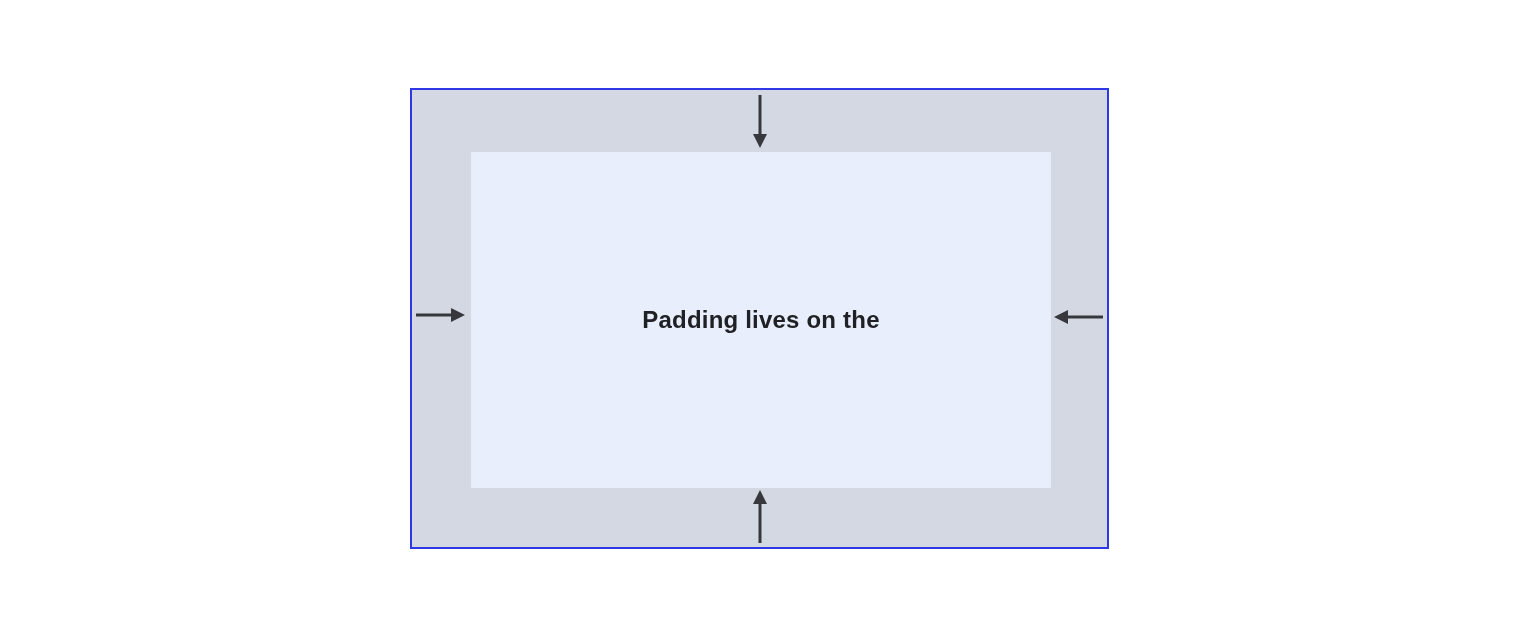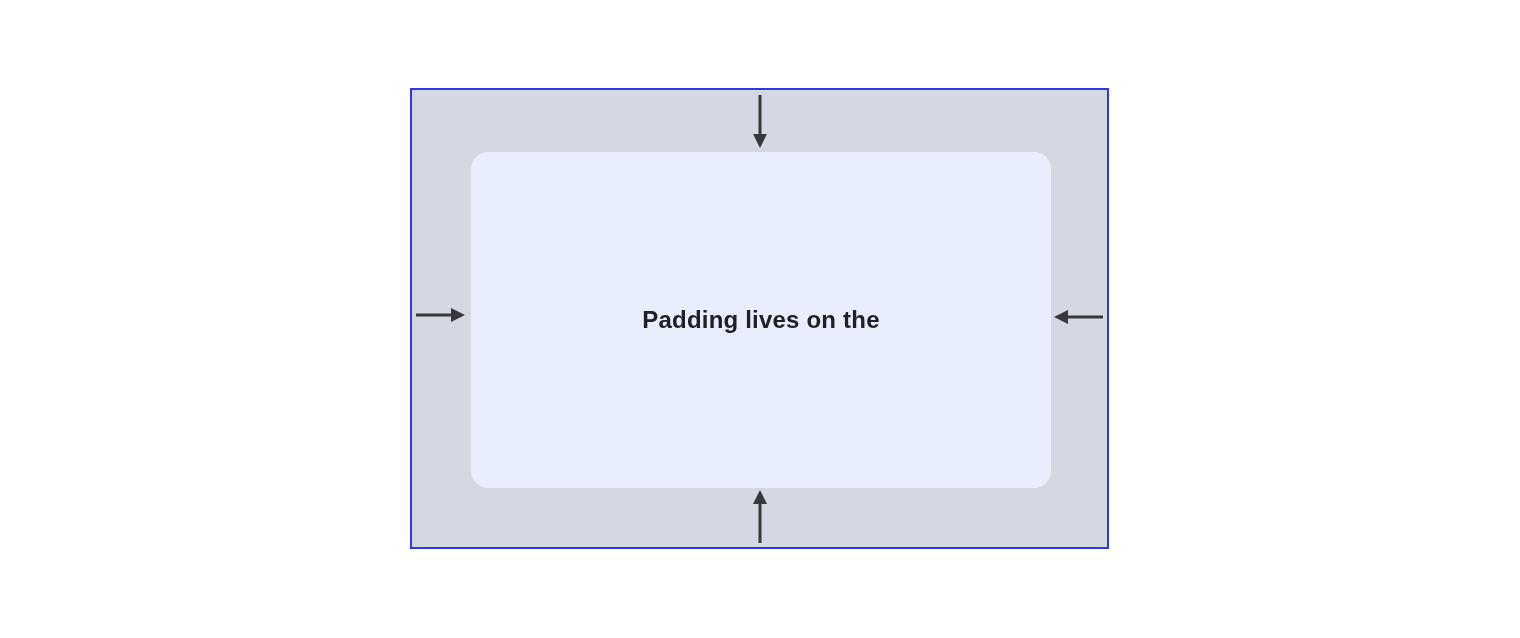--- a/index.html
+++ b/index.html
@@ -28,21 +28,20 @@
   .content-box {
     position: absolute;
     left: 59px;
     top: 62px;
     width: 580px;
     height: 336px;
     background: var(--content-area, #e8eefc);
     display: flex;
     align-items: center;
     justify-content: center;
-    border-radius: 17px;
   }
   .caption {
     font-size: 24px;
     font-weight: 700;
     line-height: 32px;
     color: var(--text, #202124);
     text-align: left;
     letter-spacing: 0.2px;
   }
   .arrow {

